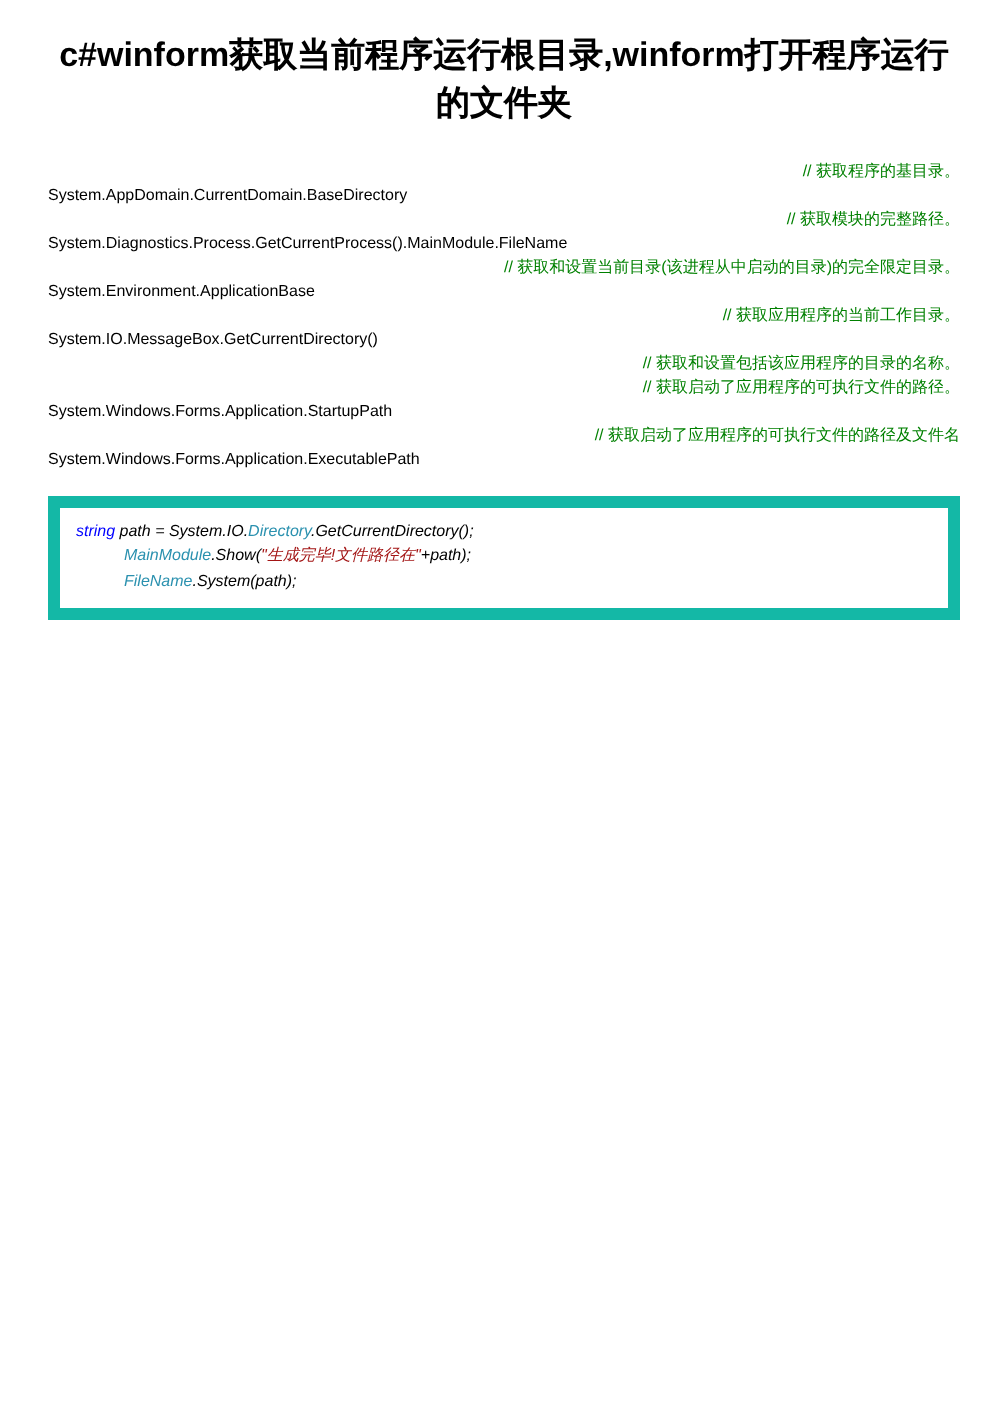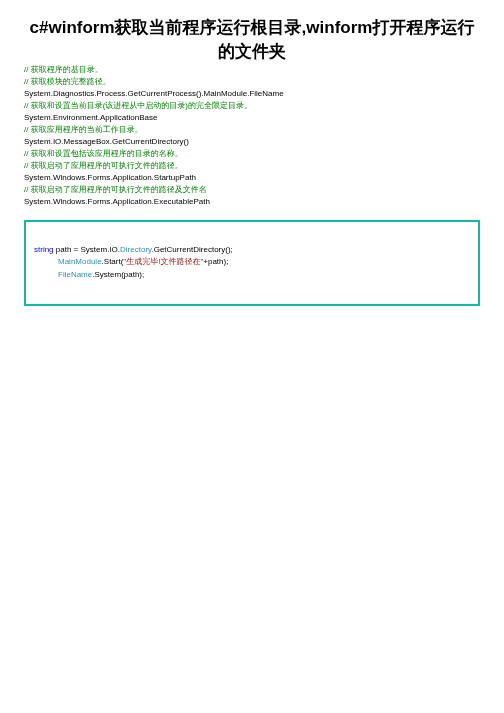--- a/index.html
+++ b/index.html
@@ -11,38 +11,40 @@
       font-family: Arial, "Microsoft YaHei", sans-serif;
       background: #ffffff;
       width: 504px;
       padding: 16px 24px;
     }
     .title {
       font-size: 17px;
       font-weight: bold;
       text-align: center;
       color: #000;
-      margin-bottom: 0;
+      margin-bottom: 16px;
       line-height: 1.4;
     }
     .content-line {
       font-size: 8px;
       line-height: 1.5;
       color: #000;
       white-space: nowrap;
     }
     .comment {
       color: #008000;
+      text-align: right;
     }
     .code-box {
-      border: 2px solid #14b8a6;
+      border: 6px solid #14b8a6;
       margin-top: 12px;
-      padding: 22px 8px;
+      padding: 6px 8px;
       font-size: 8px;
       line-height: 1.6;
+      font-style: italic;
     }
     .kw-blue {
       color: #0000ff;
     }
     .cls-teal {
       color: #2b91af;
     }
     .str-red {
       color: #a31515;
     }
@@ -51,36 +53,37 @@
       width: 24px;
     }
   </style>
 </head>
 <body>
 
 <h1 class="title">c#winform获取当前程序运行根目录,winform打开程序运行的文件夹</h1>
 
 <div id="lines-container">
     <div class="content-line comment">// 获取程序的基目录。</div>
+    <div class="content-line ">System.AppDomain.CurrentDomain.BaseDirectory</div>
     <div class="content-line comment">// 获取模块的完整路径。</div>
     <div class="content-line ">System.Diagnostics.Process.GetCurrentProcess().MainModule.FileName</div>
     <div class="content-line comment">// 获取和设置当前目录(该进程从中启动的目录)的完全限定目录。</div>
     <div class="content-line ">System.Environment.ApplicationBase</div>
     <div class="content-line comment">// 获取应用程序的当前工作目录。</div>
     <div class="content-line ">System.IO.MessageBox.GetCurrentDirectory()</div>
     <div class="content-line comment">// 获取和设置包括该应用程序的目录的名称。</div>
     <div class="content-line comment">// 获取启动了应用程序的可执行文件的路径。</div>
     <div class="content-line ">System.Windows.Forms.Application.StartupPath</div>
     <div class="content-line comment">// 获取启动了应用程序的可执行文件的路径及文件名</div>
     <div class="content-line ">System.Windows.Forms.Application.ExecutablePath</div>
   </div>
 
 <div class="code-box">
   <div>
     <span class="kw-blue">string</span><span> path = System.IO.</span><span class="cls-teal">Directory</span><span>.GetCurrentDirectory();</span>
   </div>
   <div>
-    <span class="indent"></span><span class="cls-teal">MainModule</span><span>.Start(</span><span class="str-red">"生成完毕!文件路径在"</span><span>+path);</span>
+    <span class="indent"></span><span class="cls-teal">MainModule</span><span>.Show(</span><span class="str-red">"生成完毕!文件路径在"</span><span>+path);</span>
   </div>
   <div>
     <span class="indent"></span><span class="cls-teal">FileName</span><span>.System(path);</span>
   </div>
 </div>
 
 </body></html>

